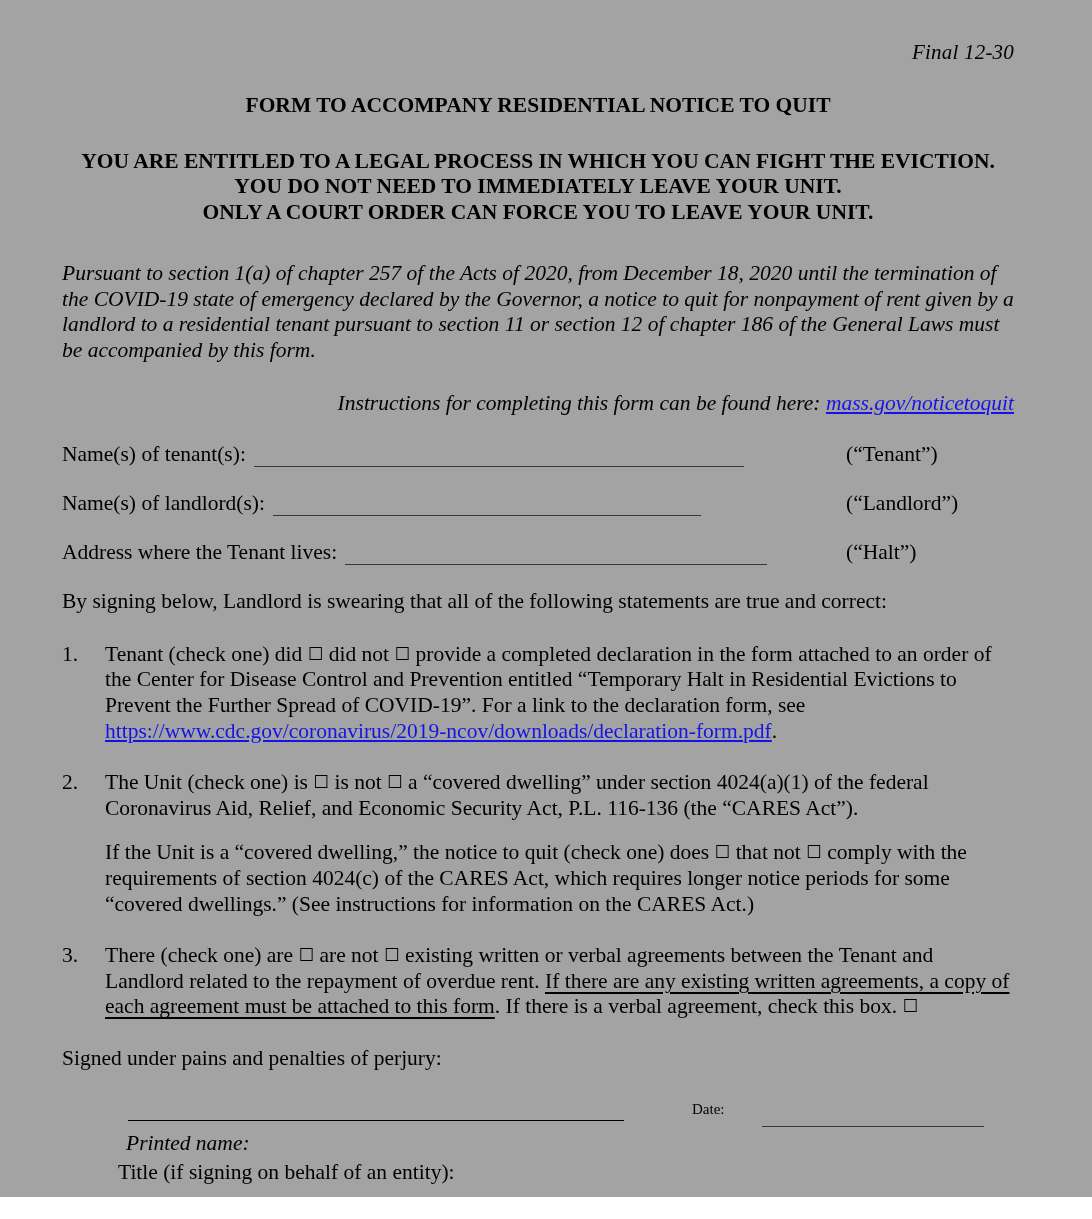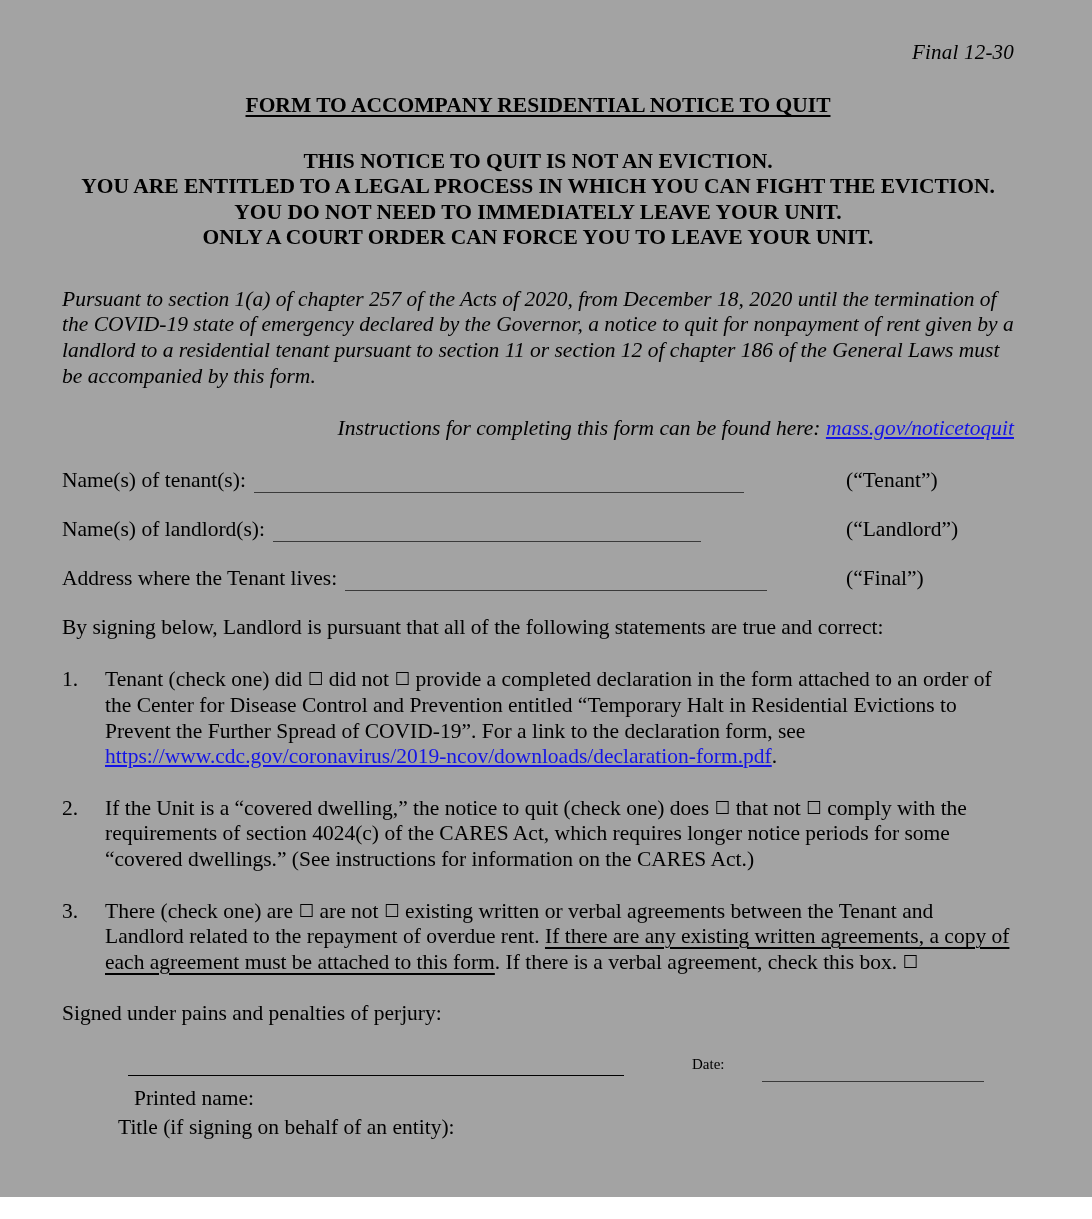--- a/index.html
+++ b/index.html
@@ -38,21 +38,20 @@
   }
 
   .doc-title {
     text-align: center;
     font-weight: bold;
     font-size: 21.5px;
     margin-top: 30px;
     line-height: 1.2;
   }
   .doc-title span.u {
-    text-decoration: underline;
     text-underline-offset: 3px;
     text-align: right;
   }
 
   .notice-block {
     text-align: center;
     font-weight: bold;
     font-size: 21.5px;
     line-height: 25.5px;
     margin-top: 30px;
@@ -187,24 +186,25 @@
   }
   .date-rule {
     position: absolute;
     left: 700px;
     top: 6px;
     width: 222px;
     border-bottom: 1.6px solid #3a3a3a;
   }
   .printed-name {
     position: absolute;
-    left: 72px;
+    left: 64px;
     top: 9px;
     font-size: 21.5px;
     line-height: 29px;
+    font-style: italic;
   }
   .entity-title {
     position: absolute;
     left: 56px;
     top: 38px;
     font-size: 21.5px;
     line-height: 29px;
   }
 </style>
 </head>
@@ -213,21 +213,20 @@
 <div class="page">
   <div class="inner">
 
     <div class="version-line">Final 12-30</div>
 
     <div class="doc-title">
       <span class="u">FORM TO ACCOMPANY RESIDENTIAL NOTICE TO QUIT</span>
     </div>
 
     <div class="notice-block">
-      <span class="nl">THIS NOTICE TO QUIT IS NOT AN EVICTION.</span>
       <span class="nl">YOU ARE ENTITLED TO A LEGAL PROCESS IN WHICH YOU CAN FIGHT THE EVICTION.</span>
       <span class="nl">YOU DO NOT NEED TO IMMEDIATELY LEAVE YOUR UNIT.</span>
       <span class="nl">ONLY A COURT ORDER CAN FORCE YOU TO LEAVE YOUR UNIT.</span>
     </div>
 
     <div class="statute">Pursuant to section 1(a) of chapter 257 of the Acts of 2020, from December 18, 2020 until the termination of the COVID-19 state of emergency declared by the Governor, a notice to quit for nonpayment of rent given by a landlord to a residential tenant pursuant to section 11 or section 12 of chapter 186 of the General Laws must be accompanied by this form.</div>
 
     <div class="instructions"><span>Instructions for completing this form can be found here: </span><a class="link" href="#">mass.gov/noticetoquit</a></div>
 
     <div class="fields">
@@ -237,35 +236,36 @@
         <span class="field-paren paren-col">(“Tenant”)</span>
       </div>
       <div class="field-row">
         <span class="field-label">Name(s) of landlord(s):</span>
         <span class="field-rule rule-landlord"></span>
         <span class="field-paren paren-col">(“Landlord”)</span>
       </div>
       <div class="field-row">
         <span class="field-label">Address where the Tenant lives:</span>
         <span class="field-rule rule-unit"></span>
-        <span class="field-paren paren-col">(“Final”)</span>
+        <span class="field-paren paren-col">(“Halt”)</span>
       </div>
     </div>
 
-    <div class="swear">By signing below, Landlord is pursuant that all of the following statements are true and correct:</div>
+    <div class="swear">By signing below, Landlord is swearing that all of the following statements are true and correct:</div>
 
     <ol class="items">
 
       <li>
         <span class="num">1.</span>
         <p><span>Tenant (check one)  did </span><span class="cb">☐</span><span> did not </span><span class="cb">☐</span><span> provide a completed declaration in the form attached to an order of the Center for Disease Control and Prevention entitled “Temporary Halt in Residential Evictions to Prevent the Further Spread of COVID-19”.  For a link to the declaration form, see </span><a class="link cdc" href="#">https://www.cdc.gov/coronavirus/2019-ncov/downloads/declaration-form.pdf</a><span>.</span></p>
       </li>
 
       <li>
         <span class="num">2.</span>
+        <p><span>The Unit (check one) is </span><span class="cb">☐</span><span>  is not </span><span class="cb">☐</span><span> a “covered dwelling” under section 4024(a)(1) of the federal Coronavirus Aid, Relief, and Economic Security Act, P.L. 116-136 (the “CARES Act”).</span></p>
         <p><span>If the Unit is a “covered dwelling,” the notice to quit (check one) does </span><span class="cb">☐</span><span>  that not </span><span class="cb">☐</span><span> comply with the requirements of section 4024(c) of the CARES Act, which requires longer notice periods for some “covered dwellings.” (See instructions for information on the CARES Act.)</span></p>
       </li>
 
       <li class="item3">
         <span class="num">3.</span>
         <p><span>There (check one) are </span><span class="cb">☐</span><span>  are not </span><span class="cb">☐</span><span> existing written or verbal agreements between the Tenant and Landlord related to the repayment of overdue rent.  </span><span class="ul-em">If there are any existing written agreements, a copy of each agreement must be attached to this form</span><span>.  If there is a verbal agreement, check this box.  </span><span class="cb">☐</span></p>
       </li>
 
     </ol>
 

